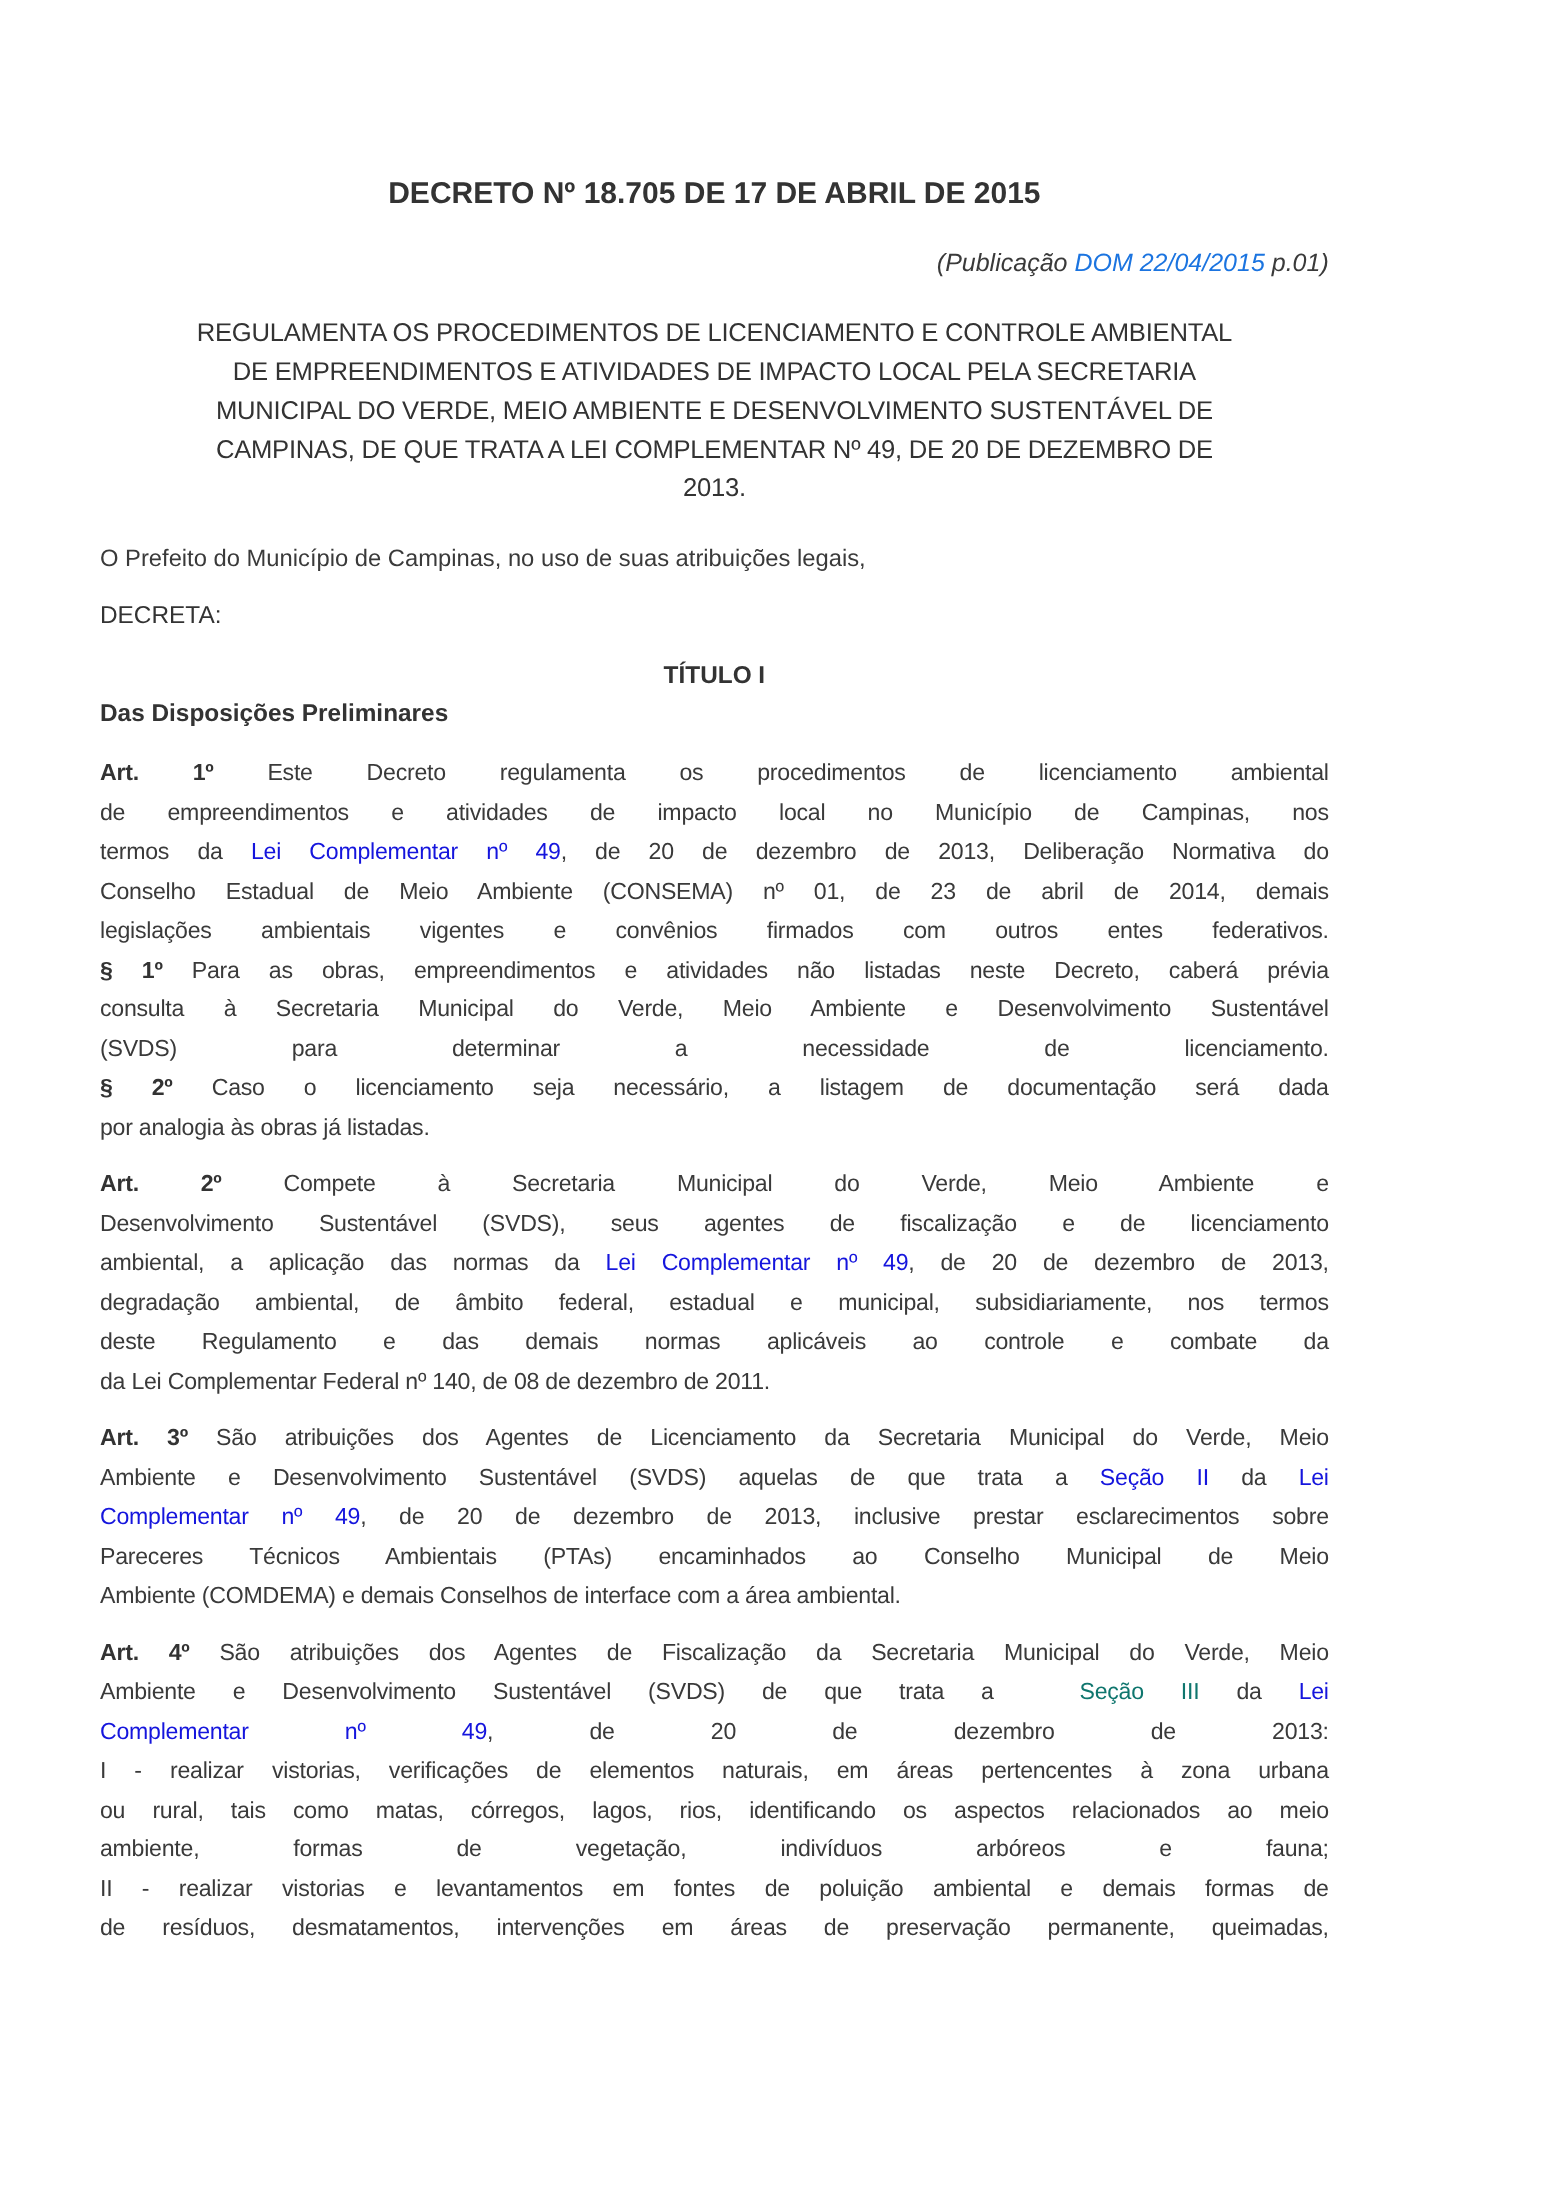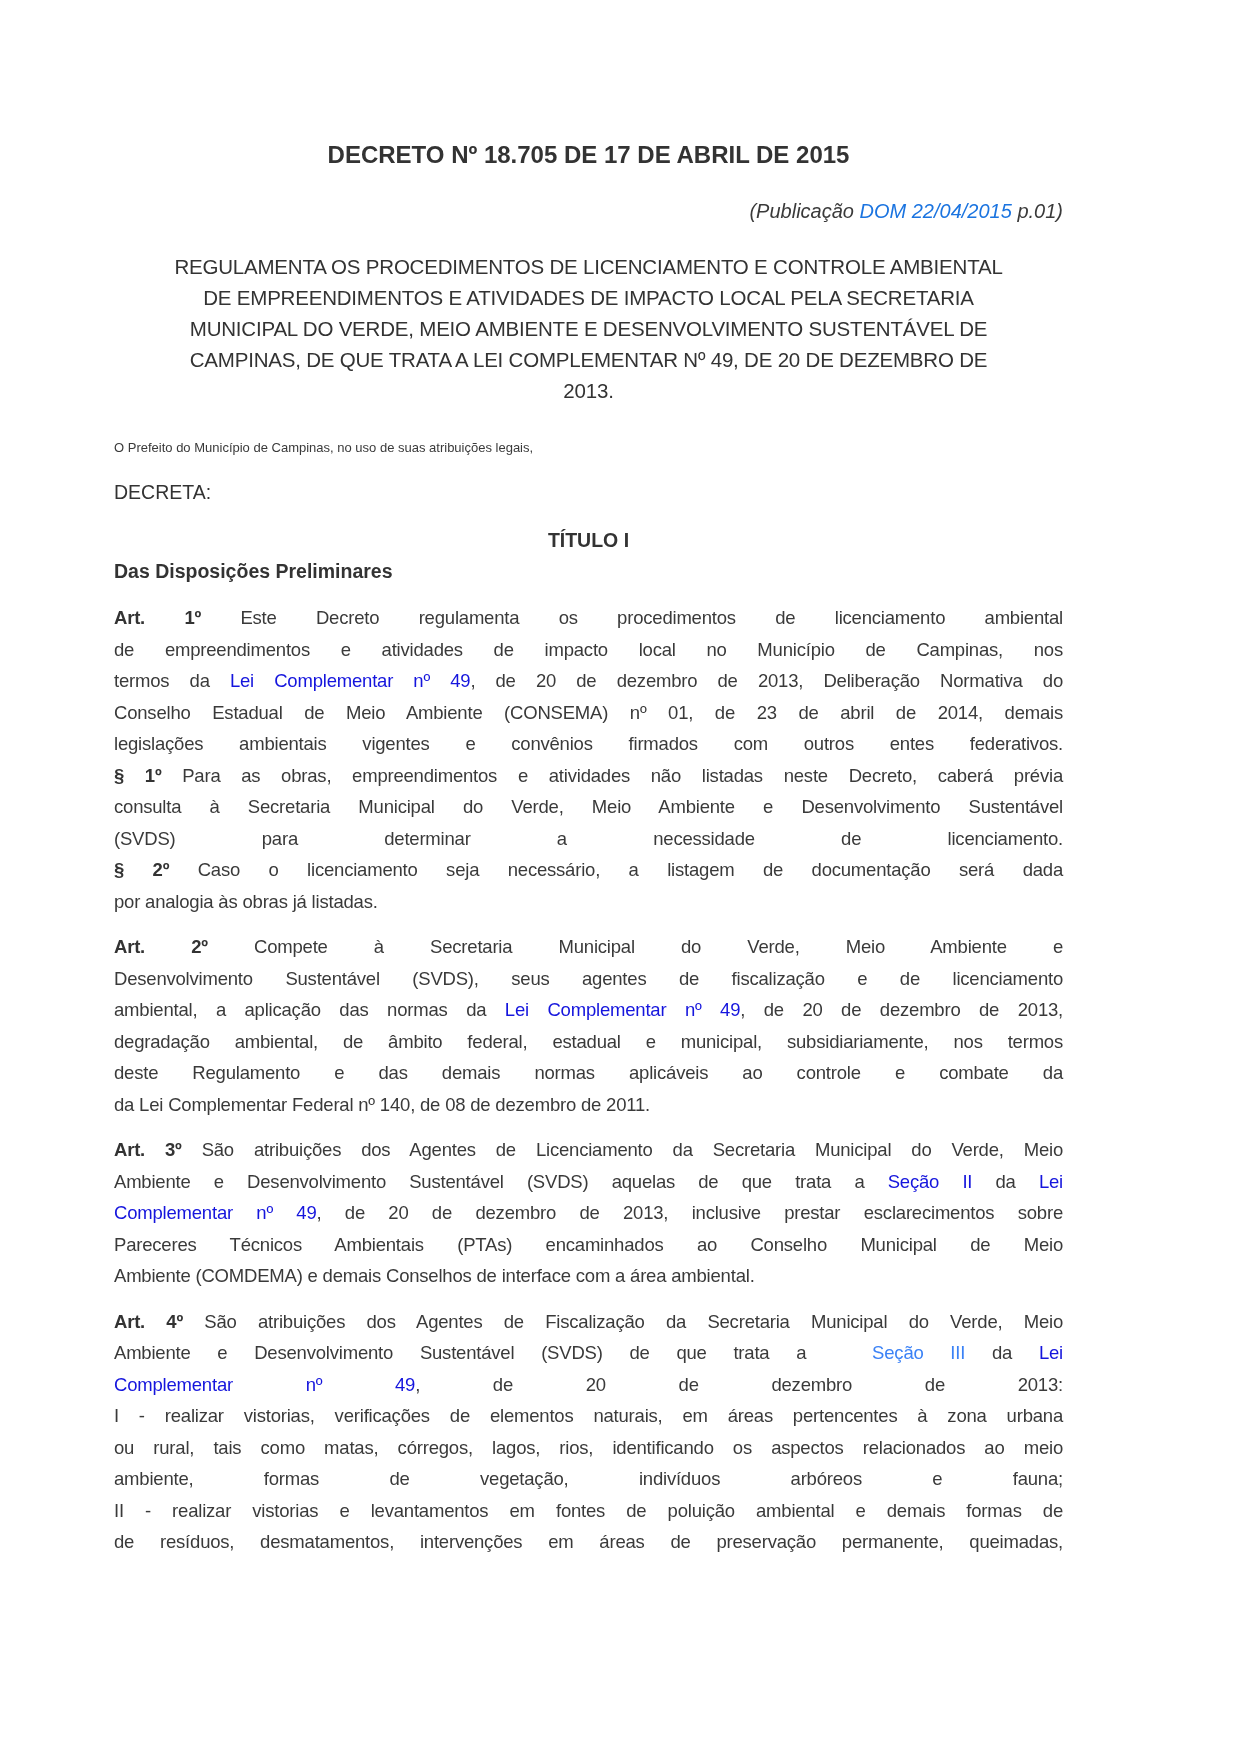--- a/index.html
+++ b/index.html
@@ -2,35 +2,35 @@
 <html><head>
 <meta charset="utf-8">
 <style>
   html,body{margin:0;padding:0;background:#ffffff;}
   body{
     width:1240px;height:1755px;
     font-family:"Liberation Sans","DejaVu Sans",sans-serif;
     color:#3a3a3a;
     overflow:hidden;
   }
-  .page{padding:140px 177px 0 114px;}
+  .page{padding:140px 177px 0 80px;}
   .doc-title{
     text-align:center;font-weight:bold;font-size:24px;line-height:30px;
     color:#333333;margin:0;letter-spacing:0;
   }
   .pub{
     text-align:right;font-style:italic;font-size:20px;line-height:27px;
     margin:28px 0 0 0;color:#3a3a3a;
   }
   .pub a{text-decoration:none;cursor:pointer;}
   .summary{
     margin-top:26px;font-weight:normal;font-size:20.5px;line-height:31px;
     text-align:center;color:#333333;letter-spacing:-0.2px;
   }
-  .preamble{margin:26px 0 0 0;font-size:13px;line-height:31px;}
+  .preamble{margin:26px 0 0 0;font-size:19px;line-height:31px;}
   .decreta{margin:14px 0 0 0;font-weight:normal;font-size:19.5px;line-height:31px;color:#333333;}
   .titulo{margin:17px 0 0 0;text-align:center;font-weight:bold;font-size:19.5px;line-height:31px;color:#333333;}
   .titulo-sub{text-align:left;font-weight:bold;font-size:19.5px;line-height:31px;color:#333333;}
   .paras{margin-top:15px;}
   .para{margin:0 0 14px 0;}
   .line{
     font-size:18.5px;line-height:31.5px;letter-spacing:-0.2px;
     white-space:nowrap;text-align:justify;text-align-last:justify;
   }
   .line.nostretch{text-align-last:left;}
@@ -84,21 +84,21 @@
       </div>
       <div class="para">
         <div class="line"><b>Art. 3º</b><span> São atribuições dos Agentes de Licenciamento da Secretaria Municipal do Verde, Meio</span></div>
         <div class="line"><span>Ambiente e Desenvolvimento Sustentável (SVDS) aquelas de que trata a </span><a href="#" style="color: rgb(21, 21, 221);">Seção II</a><span> da </span><a href="#" style="color: rgb(21, 21, 221);">Lei</a></div>
         <div class="line"><a href="#" style="color: rgb(21, 21, 221);">Complementar nº 49</a><span>, de 20 de dezembro de 2013, inclusive prestar esclarecimentos sobre</span></div>
         <div class="line"><span>Pareceres Técnicos Ambientais (PTAs) encaminhados ao Conselho Municipal de Meio</span></div>
         <div class="line nostretch"><span>Ambiente (COMDEMA) e demais Conselhos de interface com a área ambiental.</span></div>
       </div>
       <div class="para">
         <div class="line"><b>Art. 4º</b><span> São atribuições dos Agentes de Fiscalização da Secretaria Municipal do Verde, Meio</span></div>
-        <div class="line"><span>Ambiente e Desenvolvimento Sustentável (SVDS) de que trata a </span><a href="#" style="color: #3b82f6; margin-left: 39px;">Seção III</a><span> da </span><a href="#" style="color: rgb(21, 21, 221);">Lei</a></div>
+        <div class="line"><span>Ambiente e Desenvolvimento Sustentável (SVDS) de que trata a </span><a href="#" style="color: #0f766e; margin-left: 39px;">Seção III</a><span> da </span><a href="#" style="color: rgb(21, 21, 221);">Lei</a></div>
         <div class="line"><a href="#" style="color: rgb(21, 21, 221);">Complementar nº 49</a><span>, de 20 de dezembro de 2013:</span></div>
         <div class="line"><span>I - realizar vistorias, verificações de elementos naturais, em áreas pertencentes à zona urbana</span></div>
         <div class="line"><span>ou rural, tais como matas, córregos, lagos, rios, identificando os aspectos relacionados ao meio</span></div>
         <div class="line"><span>ambiente, formas de vegetação, indivíduos arbóreos e fauna;</span></div>
         <div class="line"><span>II - realizar vistorias e levantamentos em fontes de poluição ambiental e demais formas de</span></div>
         <div class="line"><span>de resíduos, desmatamentos, intervenções em áreas de preservação permanente, queimadas,</span></div>
       </div>
     </div>
 
 </div>

